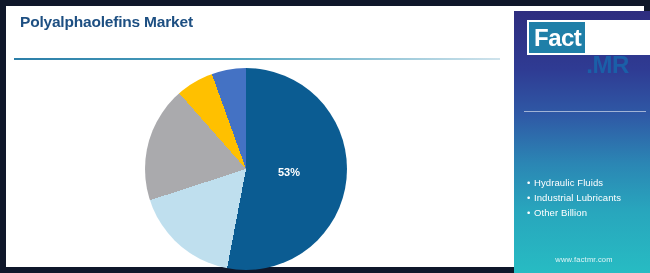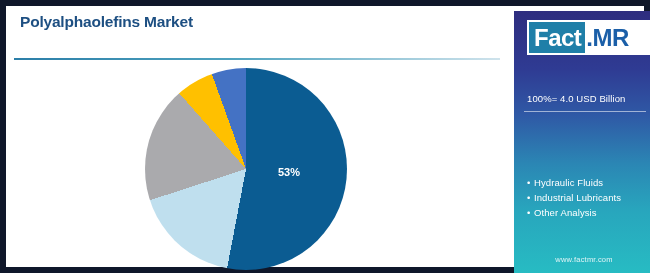--- a/index.html
+++ b/index.html
@@ -123,20 +123,21 @@
     letter-spacing: -0.5px;
   }
   .logo-mr {
     background: #ffffff;
     color: #1b5fa8;
     font-size: 24px;
     font-weight: bold;
     line-height: 31px;
     padding: 0 3px 0 1px;
     letter-spacing: -0.5px;
+    margin-top: 27px;
   }
   .panel-note {
     position: absolute;
     left: 13px;
     top: 82px;
     font-size: 9.5px;
     color: #ffffff;
     white-space: nowrap;
     letter-spacing: 0.1px;
   }
@@ -189,23 +190,22 @@
   <div class="chart-area">
     <div class="pie" id="pie-chart" style="background: conic-gradient(rgb(11, 92, 146) 0deg, rgb(11, 92, 146) 190.8deg, rgb(191, 223, 238) 190.8deg, rgb(191, 223, 238) 252deg, rgb(170, 170, 173) 252deg, rgb(170, 170, 173) 318.6deg, rgb(255, 192, 0) 318.6deg, rgb(255, 192, 0) 340.2deg, rgb(68, 114, 196) 340.2deg, rgb(68, 114, 196) 360deg);"></div>
     <div class="slice-label main">53%</div>
   </div>
 
   <div class="panel">
     <div class="logo-wrap">
       <span class="logo-fact">Fact</span>
       <span class="logo-mr">.MR</span>
     </div>
-    <div class="panel-note">100%= 4.0 USD Billion</div>
     <div class="panel-divider"></div>
     <div class="legend" id="legend">
         <div class="legend-item"><span class="legend-bullet">•</span><span>Hydraulic Fluids</span></div>
         <div class="legend-item"><span class="legend-bullet">•</span><span>Industrial Lubricants</span></div>
-        <div class="legend-item"><span class="legend-bullet">•</span><span>Other Analysis</span></div>
+        <div class="legend-item"><span class="legend-bullet">•</span><span>Other Billion</span></div>
       </div>
     <div class="panel-url">www.factmr.com</div>
   </div>
 
 </div>
 
 </body></html>

